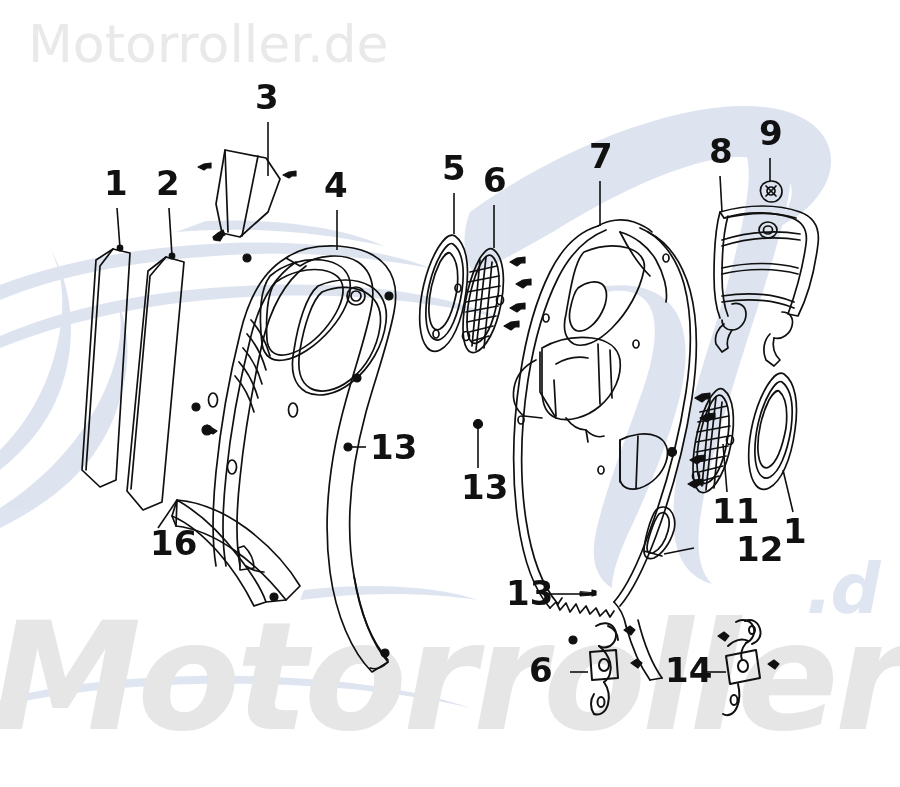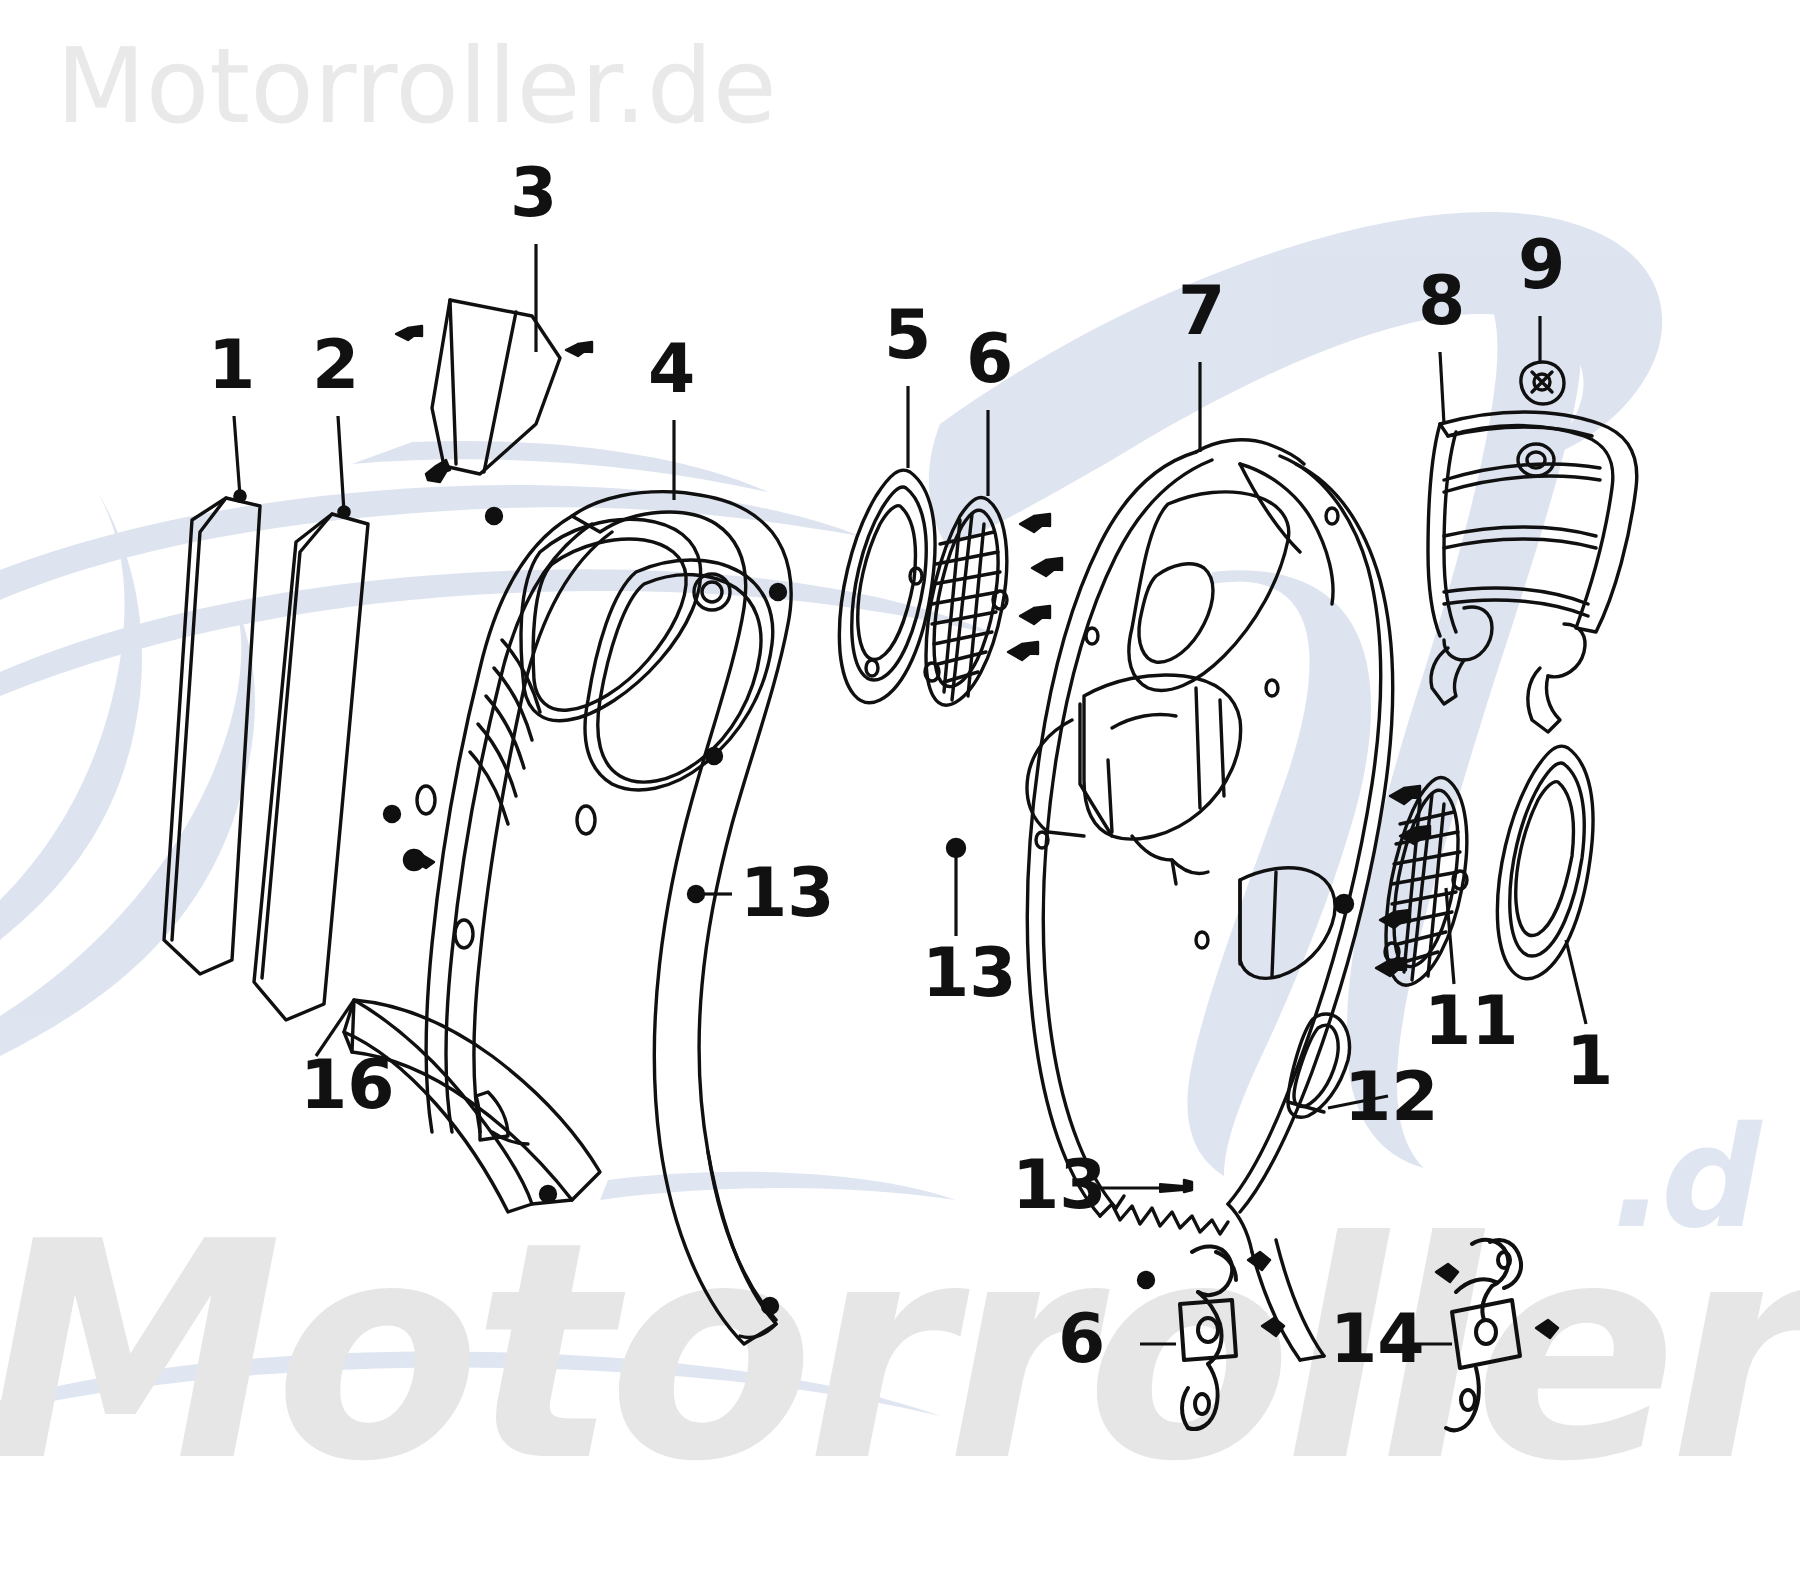--- a/index.html
+++ b/index.html
@@ -414,21 +414,21 @@
   <div class="label" style="left:156px;top:166px;">2</div>
   <div class="label" style="left:255px;top:80px;">3</div>
   <div class="label" style="left:324px;top:168px;">4</div>
   <div class="label" style="left:442px;top:151px;">5</div>
   <div class="label" style="left:483px;top:163px;">6</div>
   <div class="label" style="left:589px;top:139px;">7</div>
   <div class="label" style="left:709px;top:134px;">8</div>
   <div class="label" style="left:759px;top:116px;">9</div>
   <div class="label" style="left:783px;top:514px;">1</div>
   <div class="label" style="left:712px;top:494px;text-align:right;">11</div>
-  <div class="label" style="left:672px;top:532px;">12</div>
+  <div class="label" style="left:736px;top:532px;">12</div>
   <div class="label" style="left:370px;top:430px;">13</div>
   <div class="label" style="left:461px;top:470px;">13</div>
   <div class="label" style="left:506px;top:576px;">13</div>
   <div class="label" style="left:665px;top:653px;">14</div>
   <div class="label" style="left:529px;top:653px;">6</div>
   <div class="label" style="left:150px;top:526px;">16</div>
 
 </div>
 
 </body></html>

